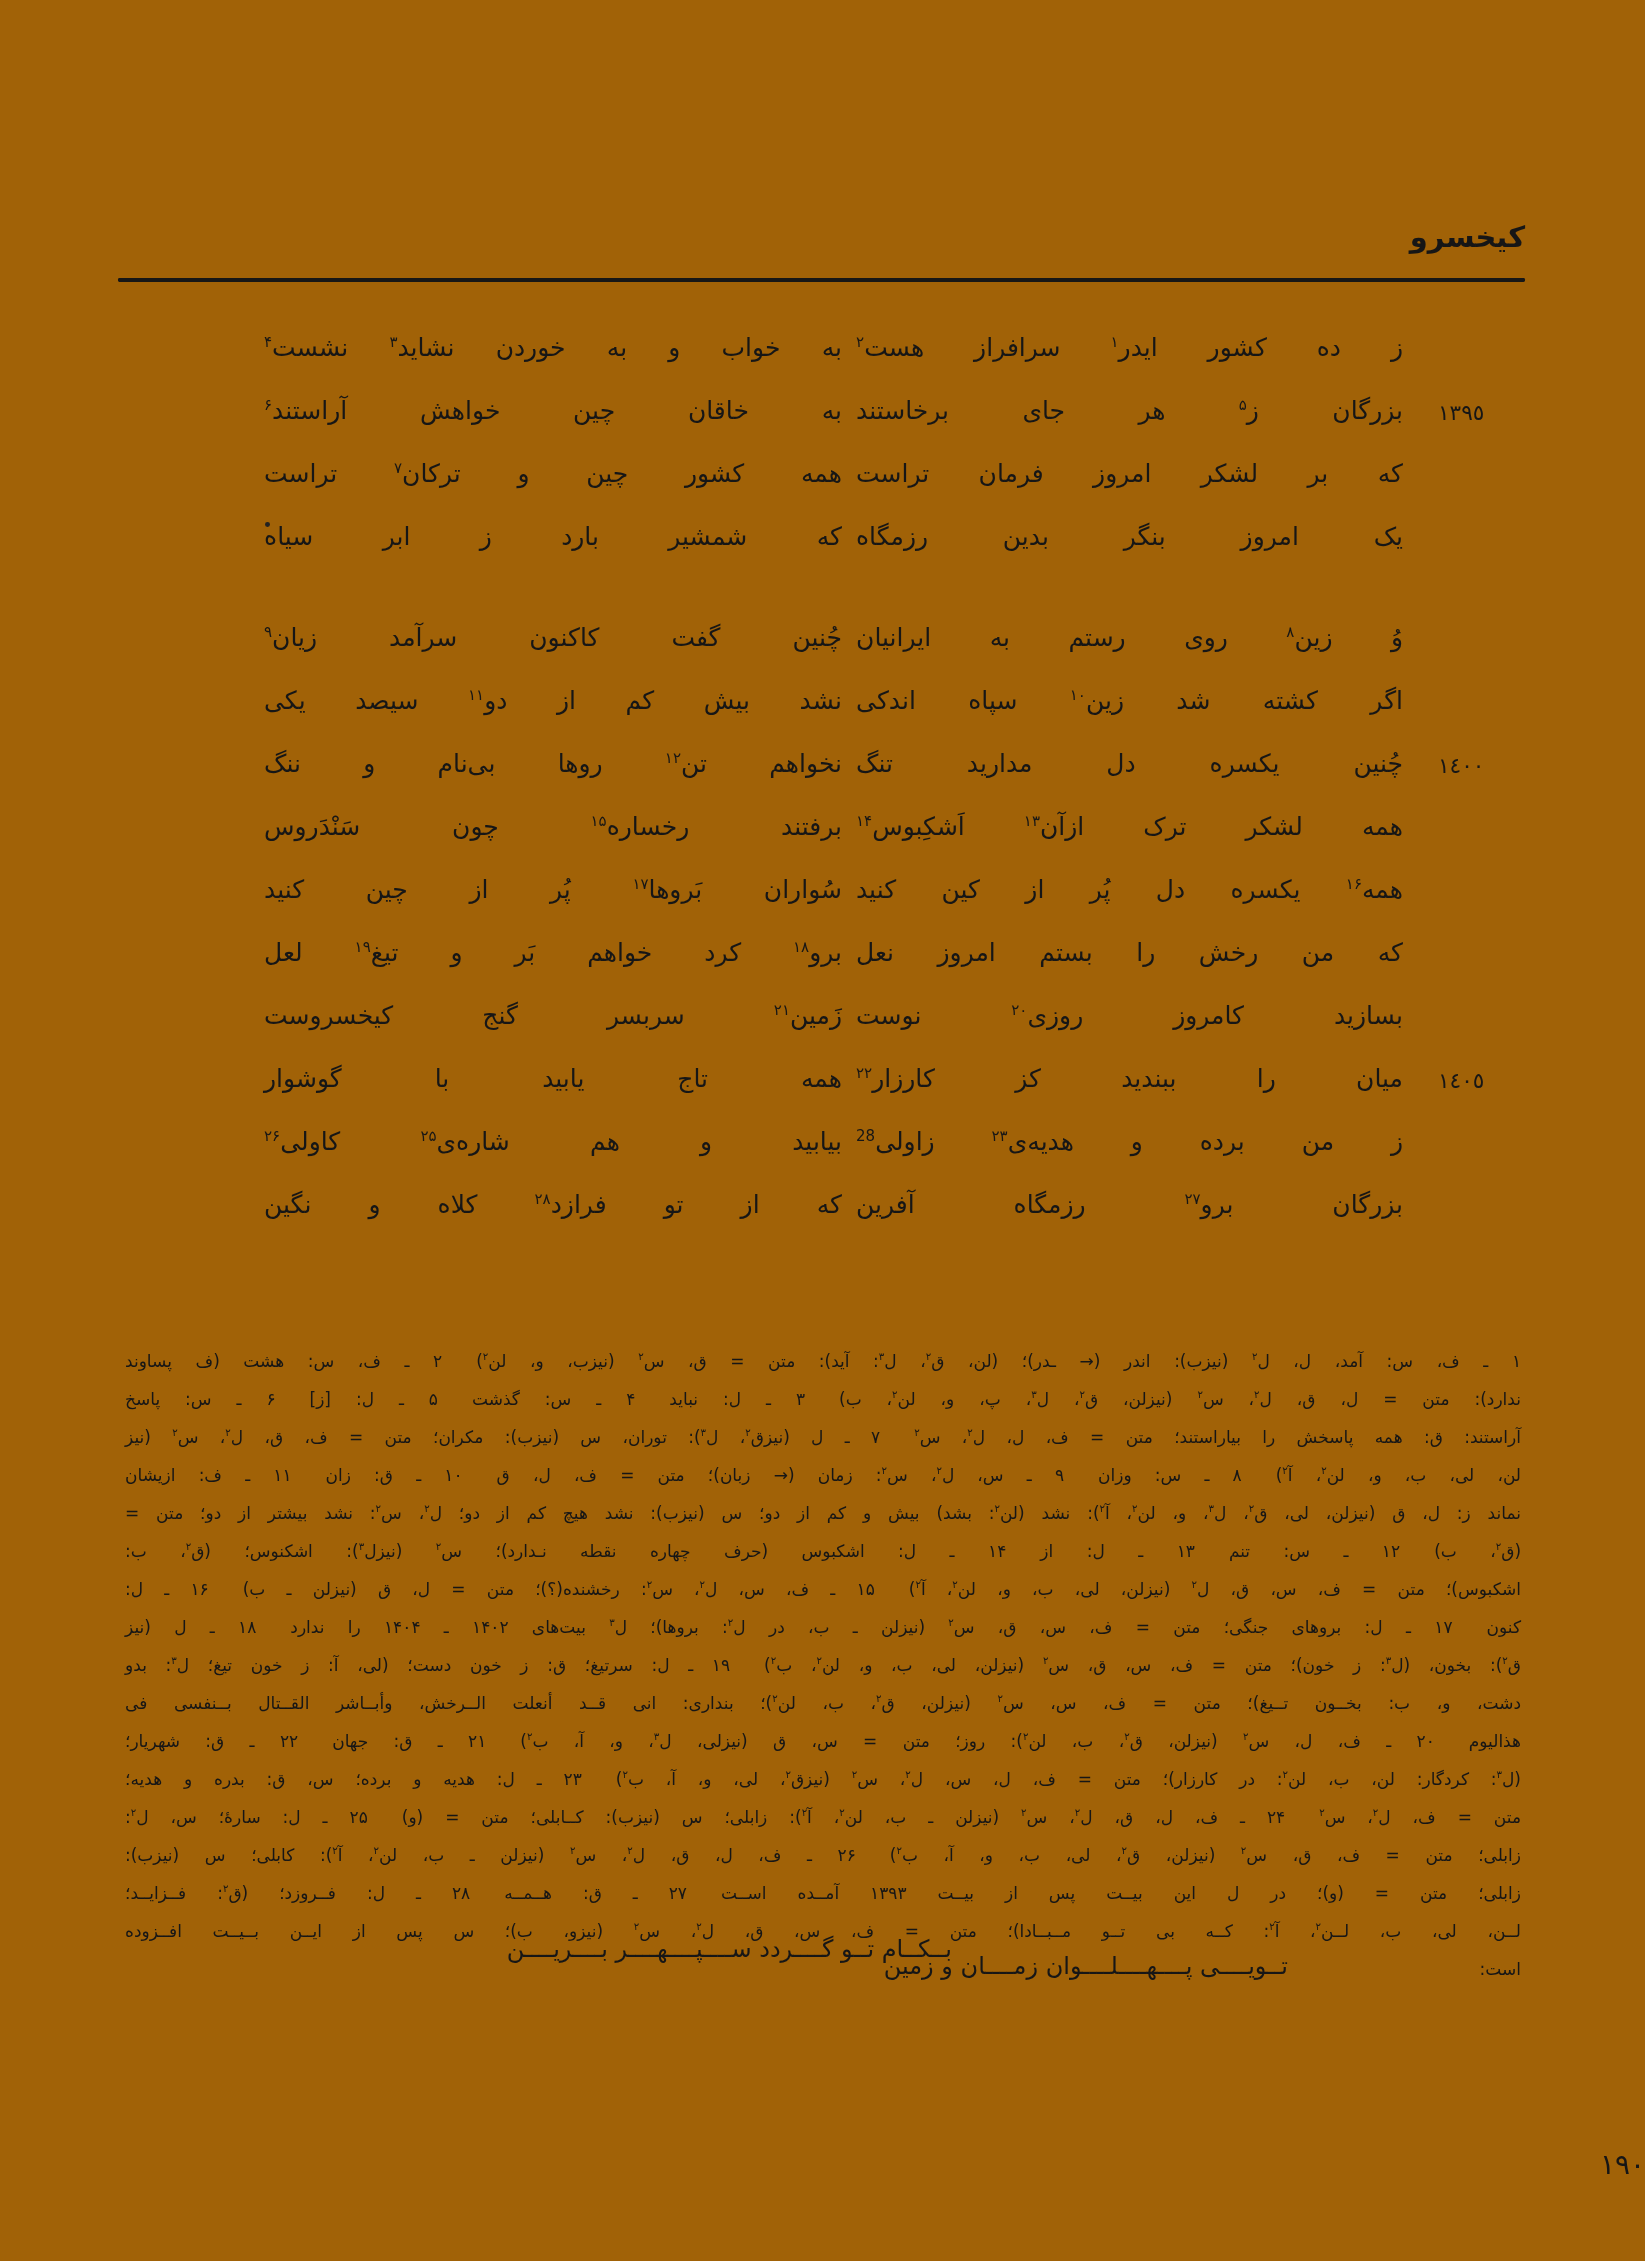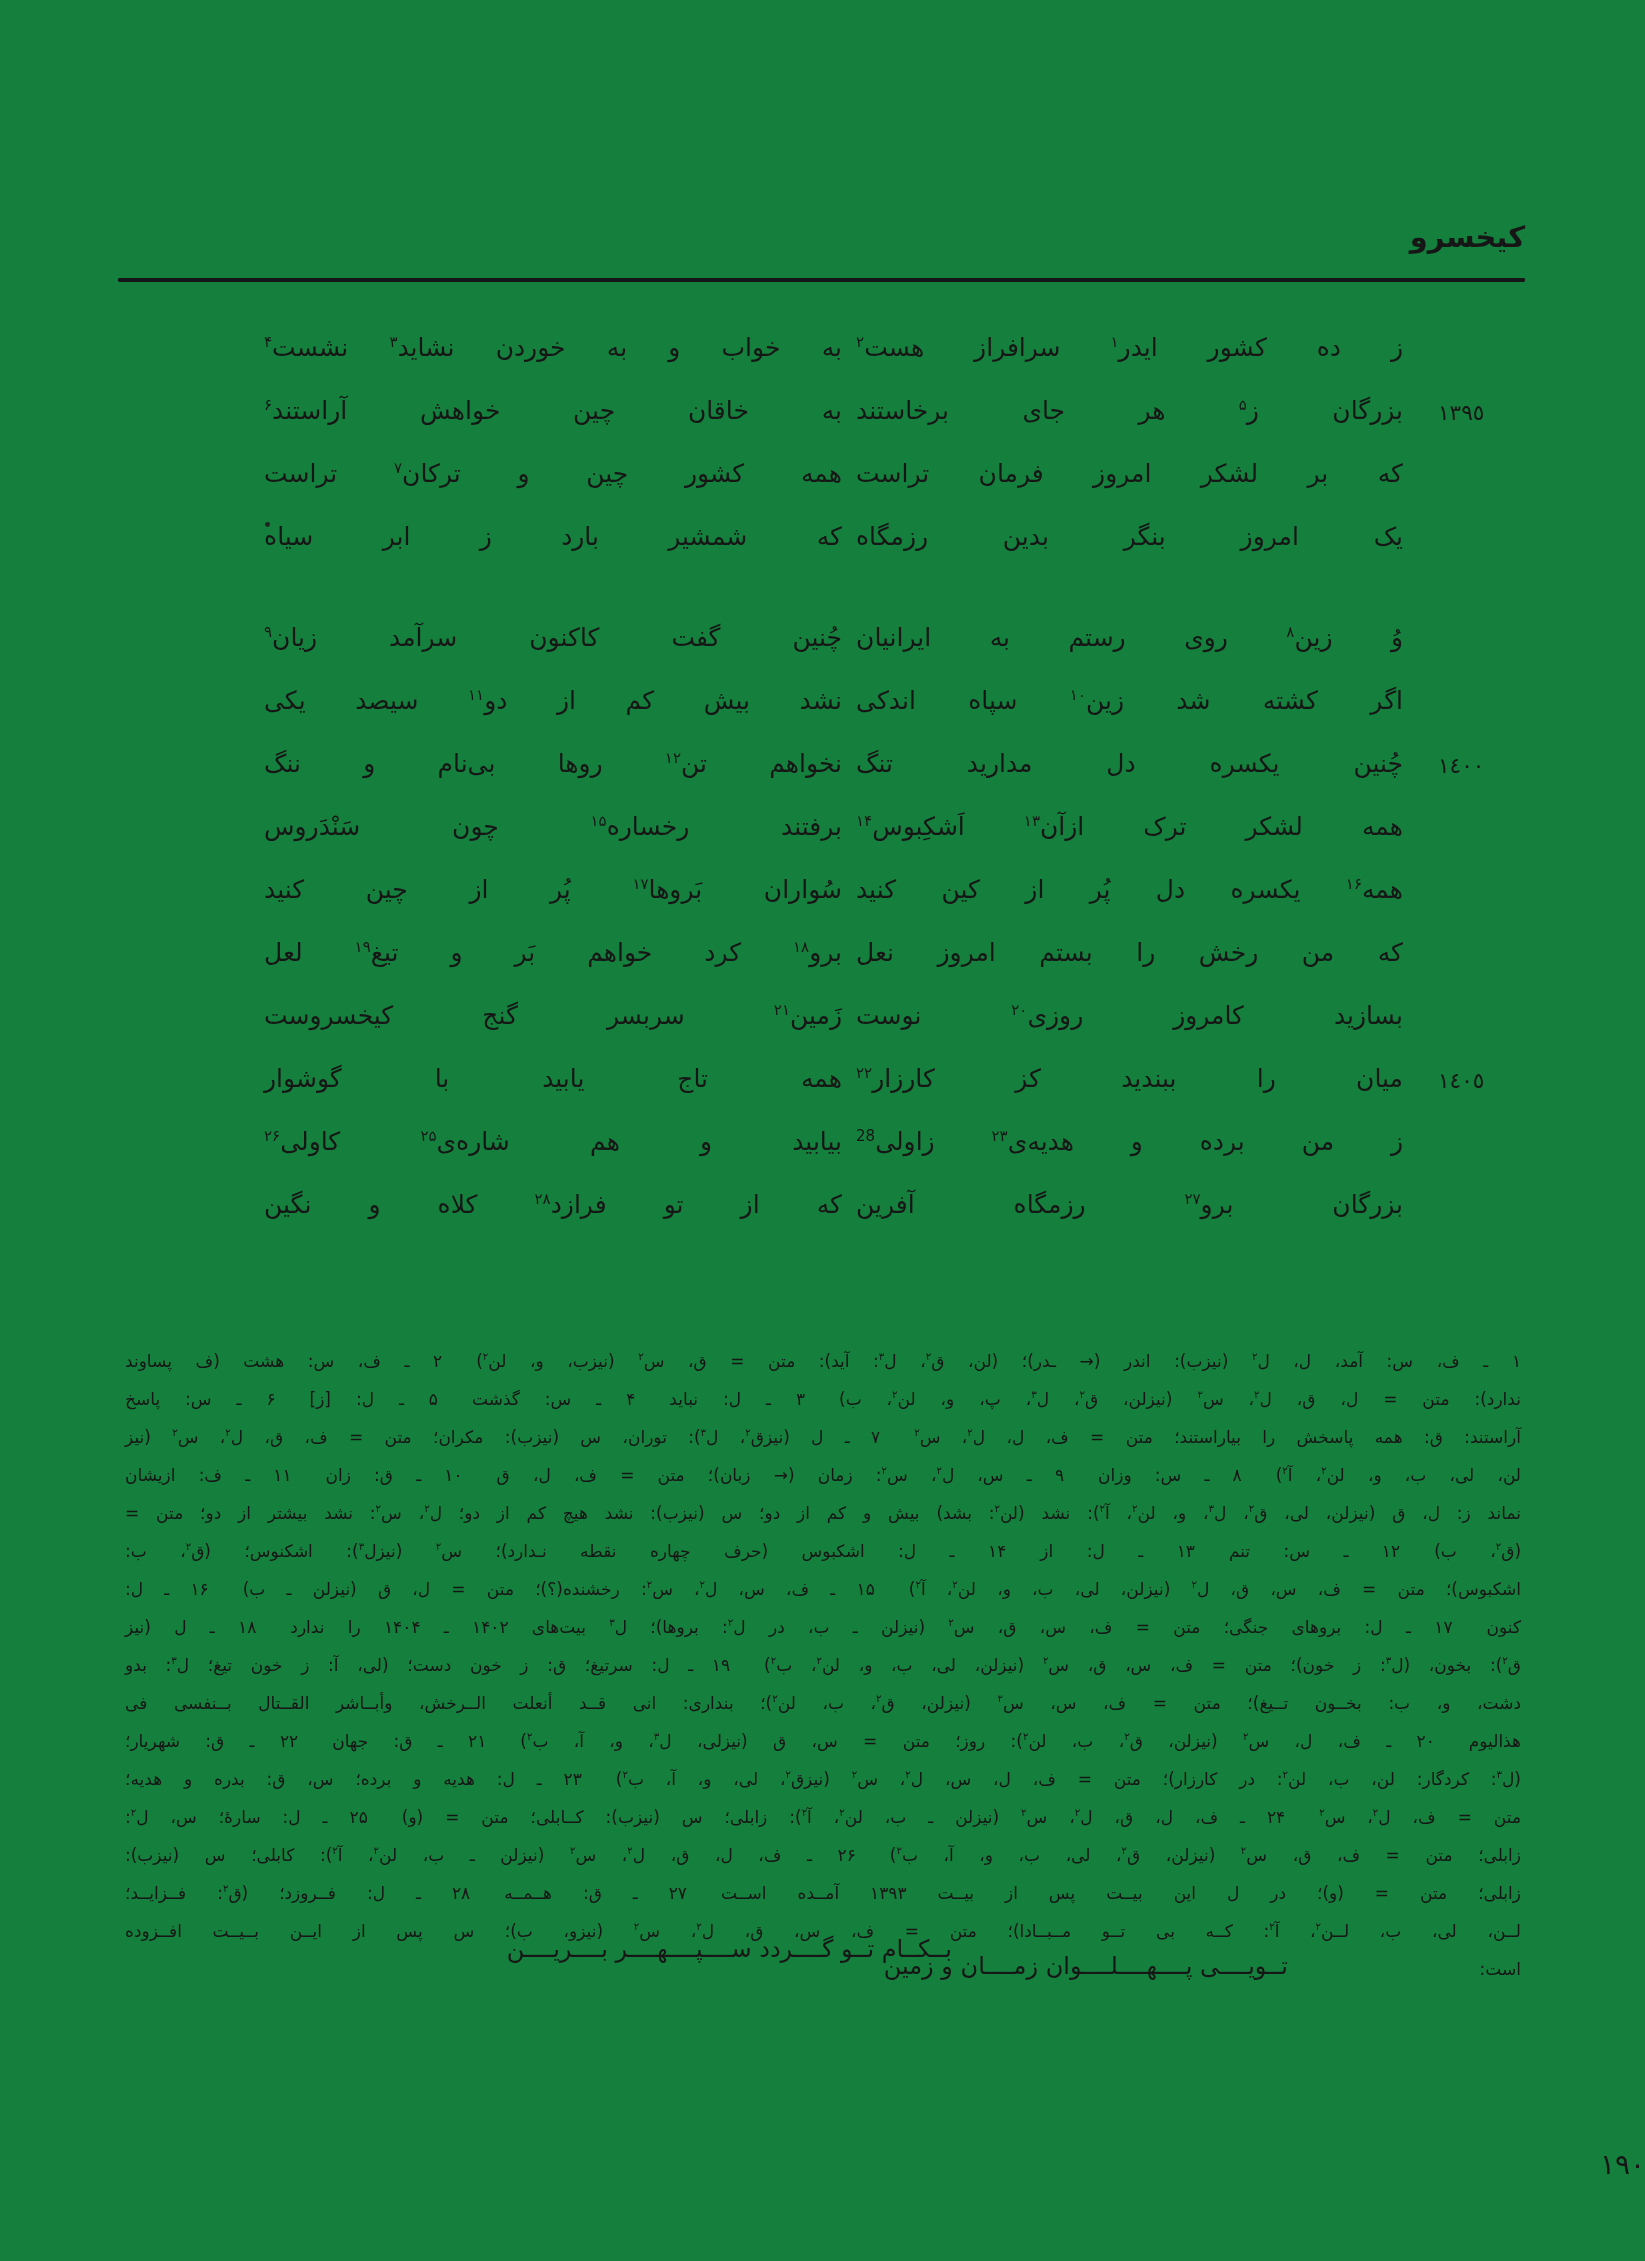--- a/index.html
+++ b/index.html
@@ -1,20 +1,20 @@
 <!DOCTYPE html>
 <html lang="fa" dir="rtl" style="font-size:11px"><head>
 <meta charset="utf-8">
 <style>
   html,body{margin:0;padding:0;background:#9a9a9a;}
   .page{
     position:relative;
     width:1645px;height:2261px;
     margin:0 auto;
-    background:#15803d;
+    background:#a16207;
     color:#161616;
     font-family:"DejaVu Sans",sans-serif;
     direction:rtl;
     overflow:hidden;
   }
   .header-title{
     position:absolute;top:220px;right:120px;
     font-size:29px;font-weight:bold;letter-spacing:0.7px;
   }
   .header-rule{

